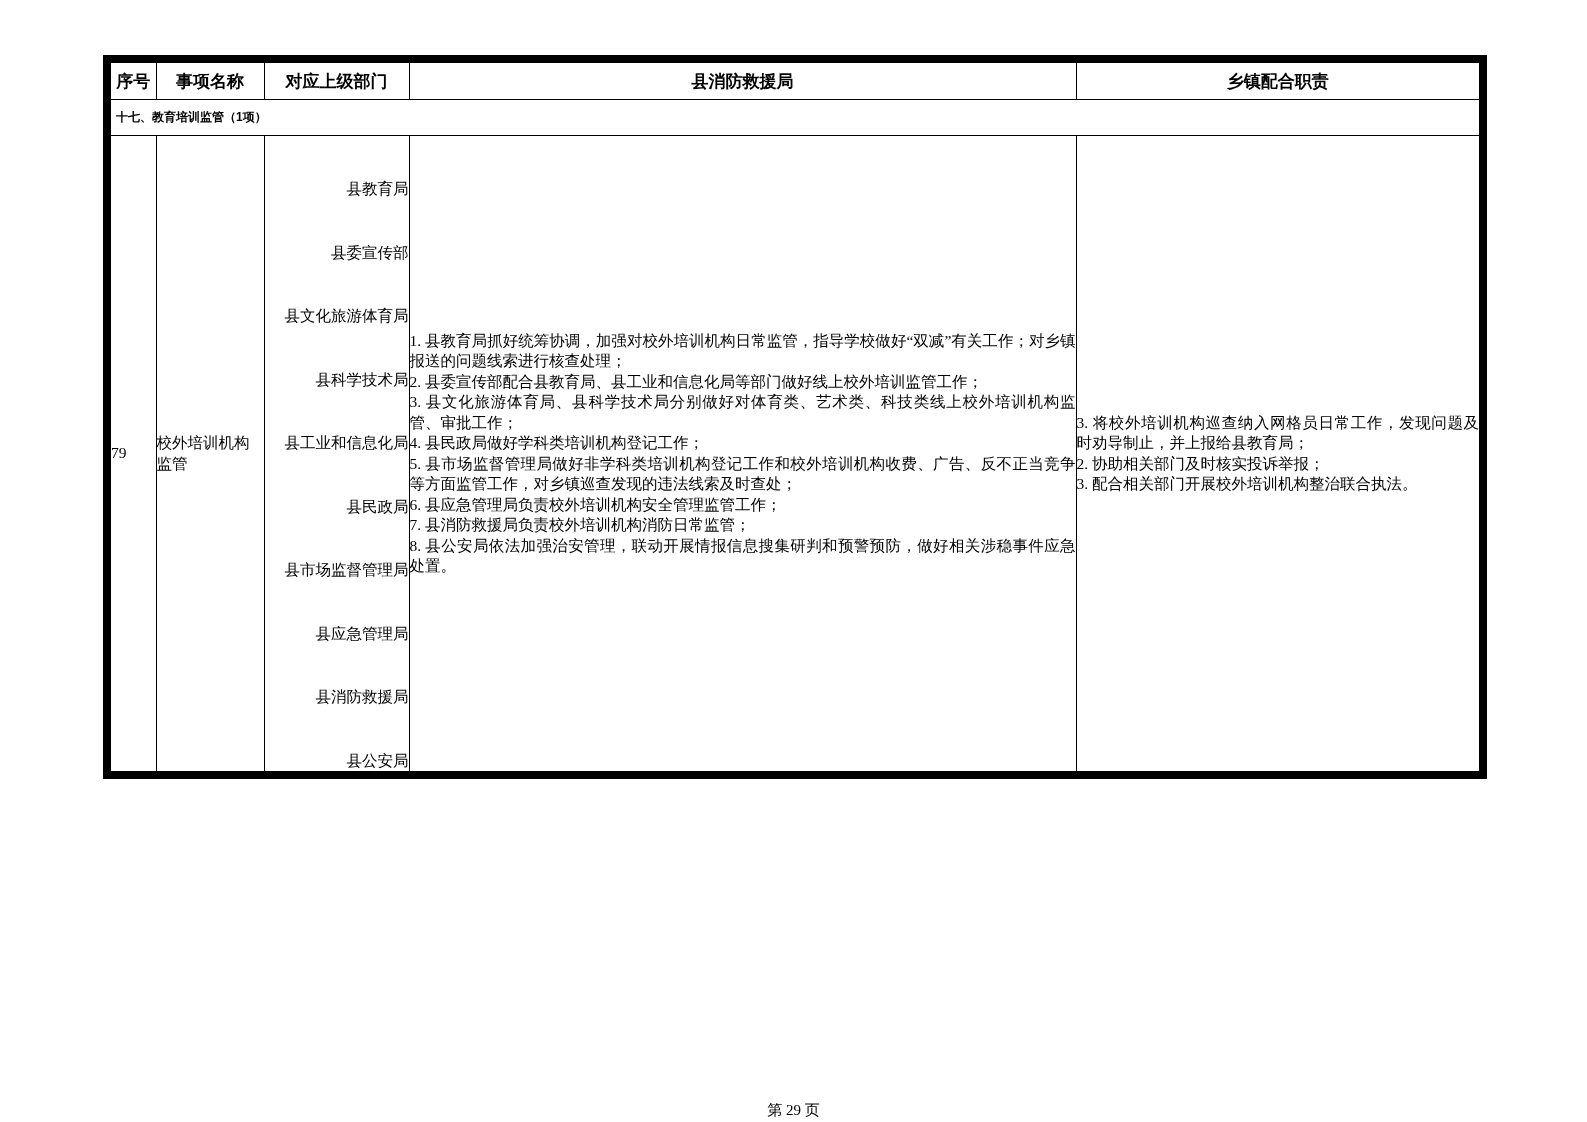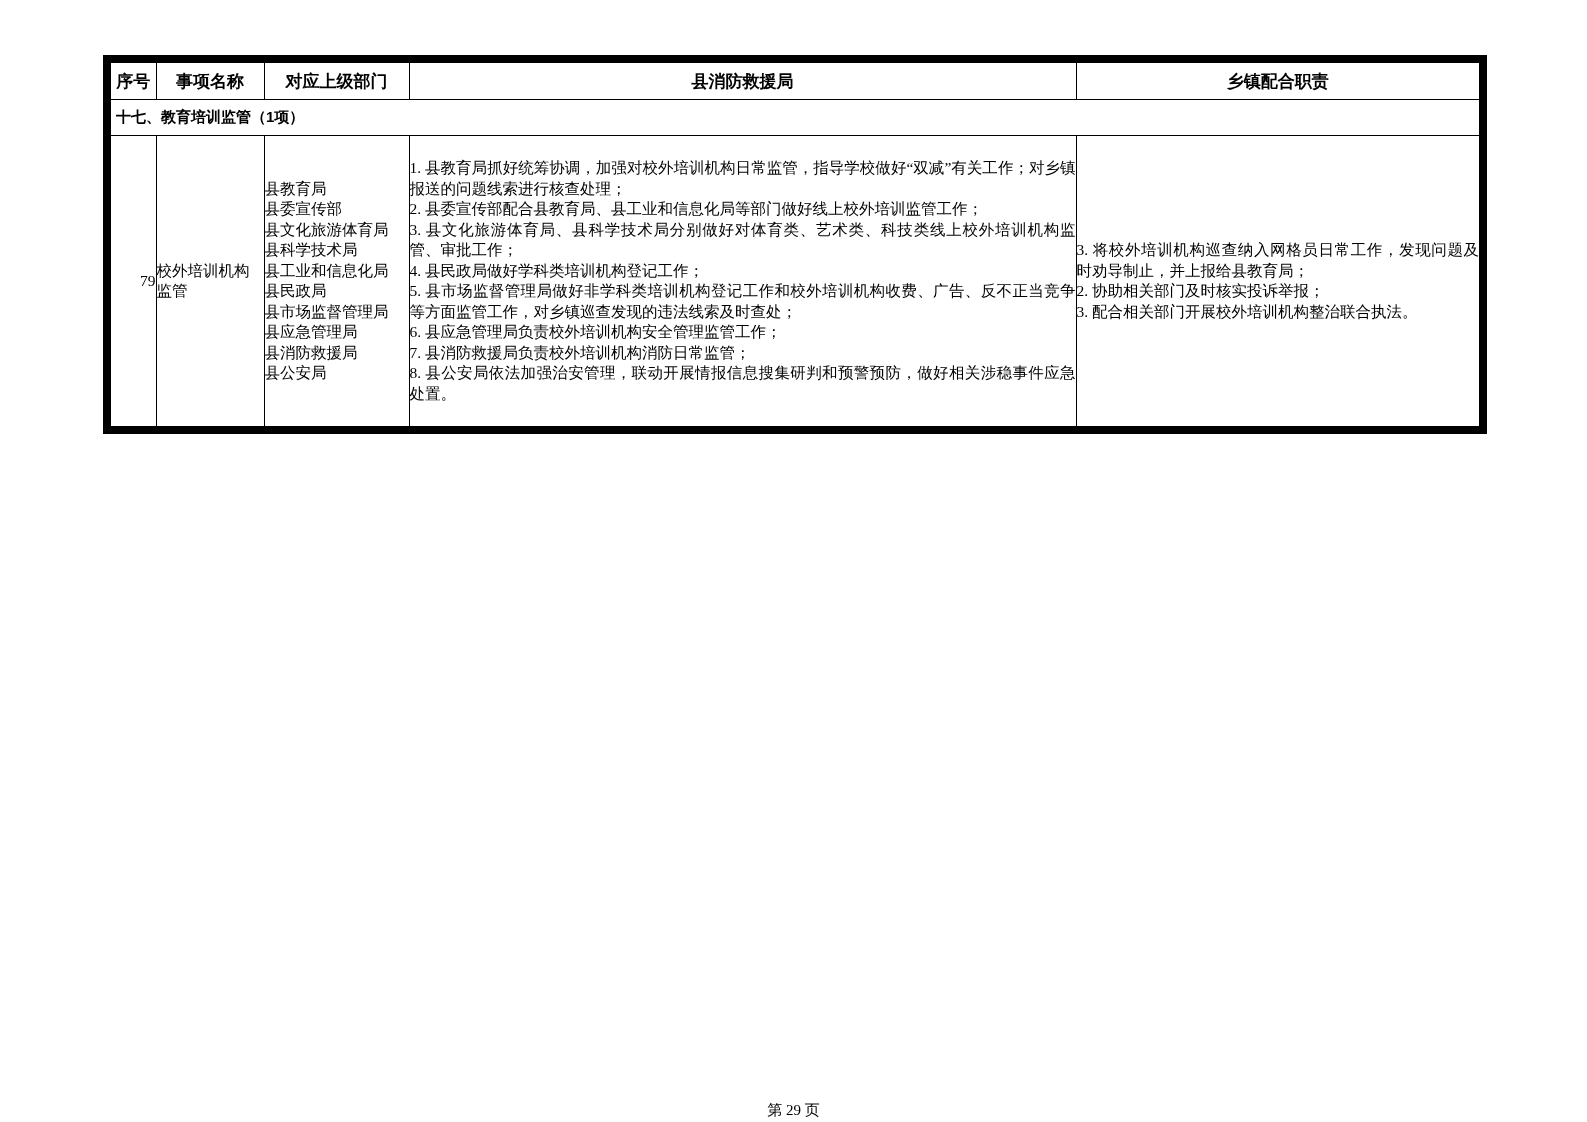--- a/index.html
+++ b/index.html
@@ -34,43 +34,44 @@
     font-weight: 700;
     font-size: 17px;
     text-align: center;
     vertical-align: middle;
     white-space: nowrap;
   }
   .section-row td {
     height: 35px;
     font-family: "Liberation Sans", "DejaVu Sans", sans-serif;
     font-weight: 700;
-    font-size: 15px;
+    font-size: 12px;
     text-align: left;
     vertical-align: middle;
     padding-left: 5px;
   }
   .data-row td {
     height: 290px;
     vertical-align: middle;
     font-size: 15.5px;
     line-height: 20.5px;
   }
   .cell-seq {
-    text-align: right;
+    text-align: left;
   }
   .cell-name {
     text-align: left;
     padding: 0 3px;
   }
   .cell-depts {
     padding: 0 3px;
   }
   .cell-depts .dept-line {
-    text-align: left;
+    text-align: right;
+    margin-top: 43px;
   }
   .cell-duties, .cell-township {
     padding: 0 5px;
   }
   .duty-para {
     text-align: justify;
     text-justify: inter-ideograph;
   }
   .page-footer {
     position: absolute;

